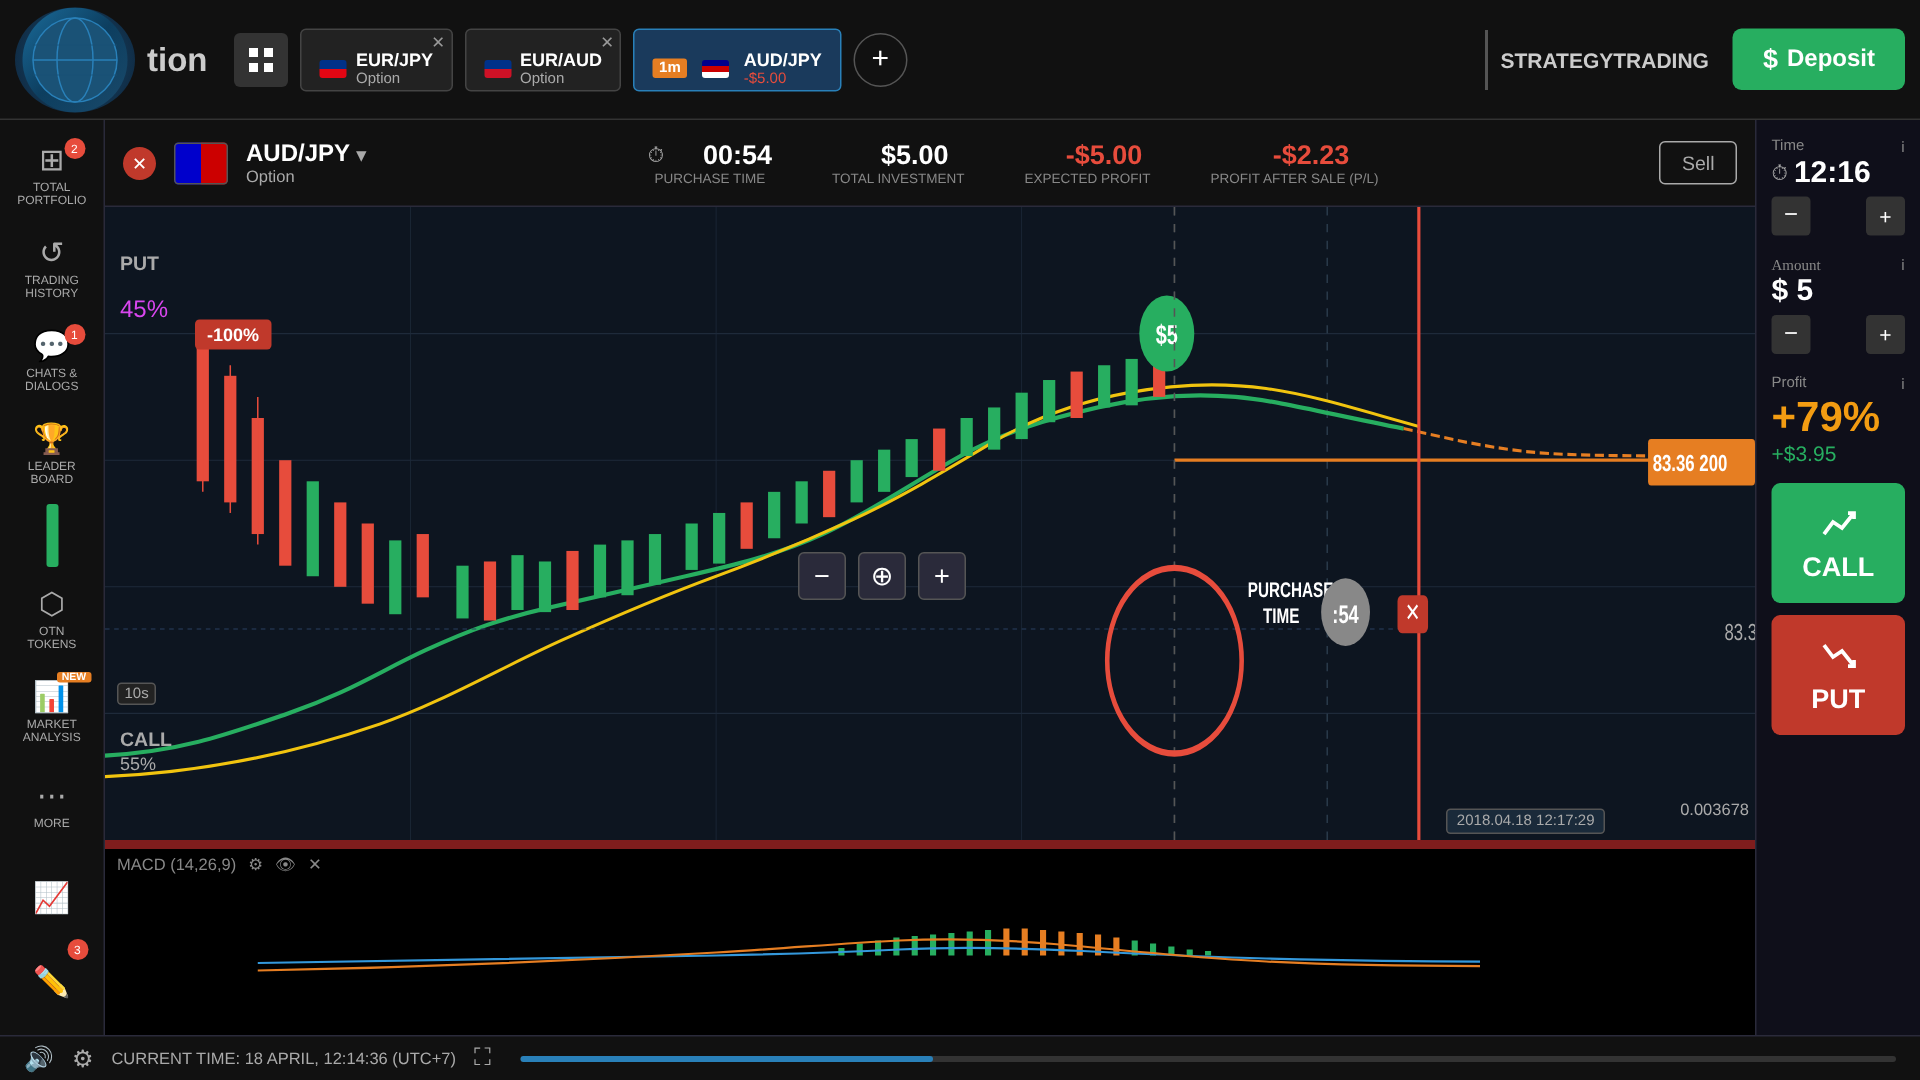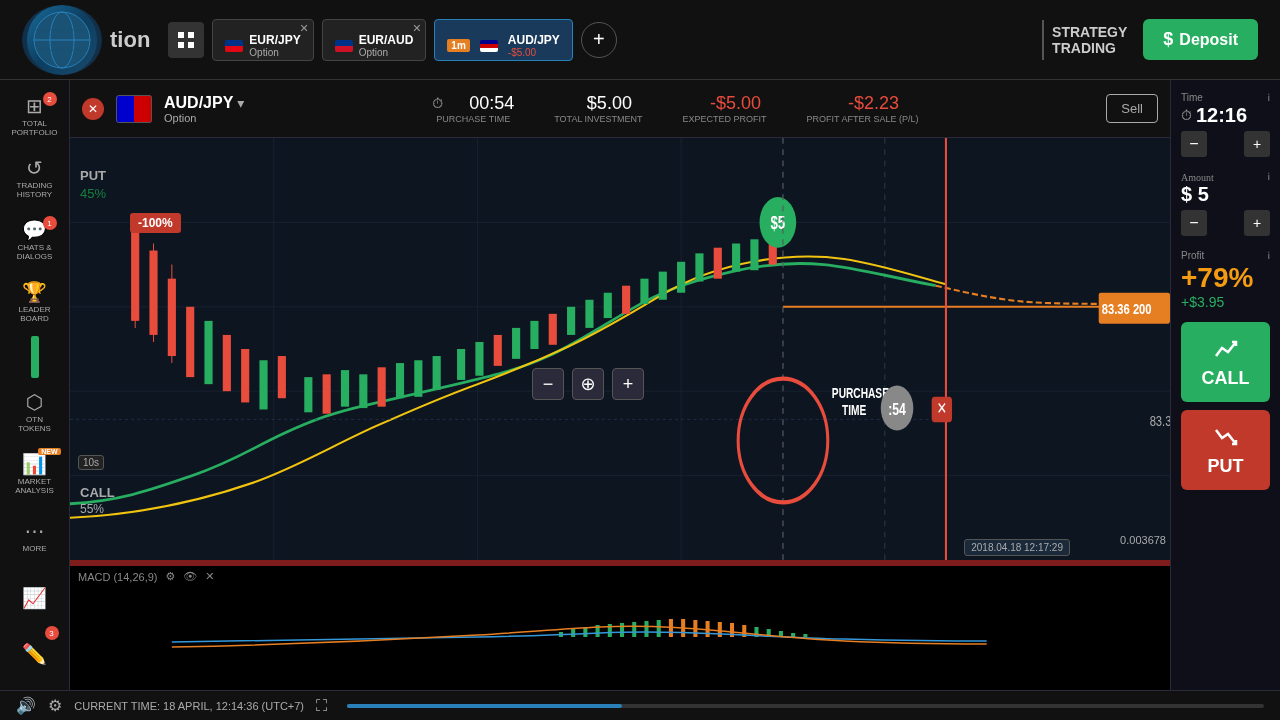--- a/index.html
+++ b/index.html
@@ -4,21 +4,21 @@
   <style>
     * { margin: 0; padding: 0; box-sizing: border-box; }
     body { width: 1280px; height: 720px; background: #1a1a2e; font-family: Arial, sans-serif; overflow: hidden; color: #fff; }
 
     
     .top-bar {
       height: 80px;
       background: #111;
       display: flex;
       align-items: center;
-      padding: 0 22px;
+      padding: 0 10px;
       gap: 8px;
       border-bottom: 1px solid #333;
     }
     .logo-area {
       width: 80px;
       height: 70px;
       border-radius: 50%;
       background: radial-gradient(circle, #1a5276, #0d2137);
       display: flex; align-items: center; justify-content: center;
       font-size: 10px; color: #aaa;
@@ -133,21 +133,21 @@
     }
     .close-chart-btn {
       width: 22px; height: 22px; background: #c0392b; border: none; border-radius: 50%;
       color: #fff; font-size: 12px; cursor: pointer; display: flex; align-items: center; justify-content: center;
     }
 
     .trade-info {
       flex: 1; display: flex; align-items: center; justify-content: center; gap: 40px;
     }
     .trade-info-item { text-align: center; }
-    .trade-info-value { font-size: 18px; font-weight: normal; margin-left: 22px; }
+    .trade-info-value { font-size: 18px; font-weight: bold; margin-left: 22px; }
     .trade-info-value.red { color: #e74c3c; }
     .trade-info-value.white { color: #fff; }
     .trade-info-label { font-size: 9px; color: #888; text-transform: uppercase; }
 
     .sell-btn {
       background: transparent; border: 1px solid #aaa;
       color: #aaa; padding: 6px 14px; border-radius: 4px; cursor: pointer; font-size: 13px;
     }
 
     
@@ -156,21 +156,21 @@
       height: calc(100% - 58px - 130px);
       overflow: hidden;
     }
     .chart-svg { width: 100%; height: 100%; }
 
     
     .put-label {
       position: absolute; top: 30px; left: 10px;
       font-size: 13px; color: #aaa; font-weight: bold;
     }
-    .put-pct { position: absolute; top: 48px; left: 10px; font-size: 13px; color: #15803d; }
+    .put-pct { position: absolute; top: 60px; left: 10px; font-size: 16px; color: #d946ef; }
     .call-label {
       position: absolute; bottom: 60px; left: 10px;
       font-size: 13px; color: #aaa; font-weight: bold;
     }
     .call-pct { position: absolute; bottom: 44px; left: 10px; font-size: 12px; color: #aaa; }
 
     .negative-badge {
       position: absolute; top: 75px; left: 24px;
       background: #c0392b; color: #fff; font-size: 12px; font-weight: bold;
       padding: 3px 8px; border-radius: 3px; margin-left: 36px;
@@ -318,21 +318,21 @@
       <div class="tab-label">AUD/JPY</div>
       <div class="tab-sublabel" style="color:#e74c3c;">-$5.00</div>
     </div>
   </div>
 
   <button class="add-tab-btn">+</button>
 
   <div class="top-right">
     <div style="display:flex;align-items:center;gap:8px;">
       <div style="width:2px;height:40px;background:#555;"></div>
-      <div style="display:flex;flex-direction:column;justify-content:flex-end;">
+      <div style="display:flex;justify-content:flex-end;">
         <span style="font-size:14px;font-weight:bold;color:#ccc;">STRATEGY</span>
         <span style="font-size:14px;font-weight:bold;color:#ccc;">TRADING</span>
       </div>
     </div>
     <button class="deposit-btn">
       <span style="font-size:18px;">$</span>
       <span>Deposit</span>
     </button>
   </div>
 </div>

